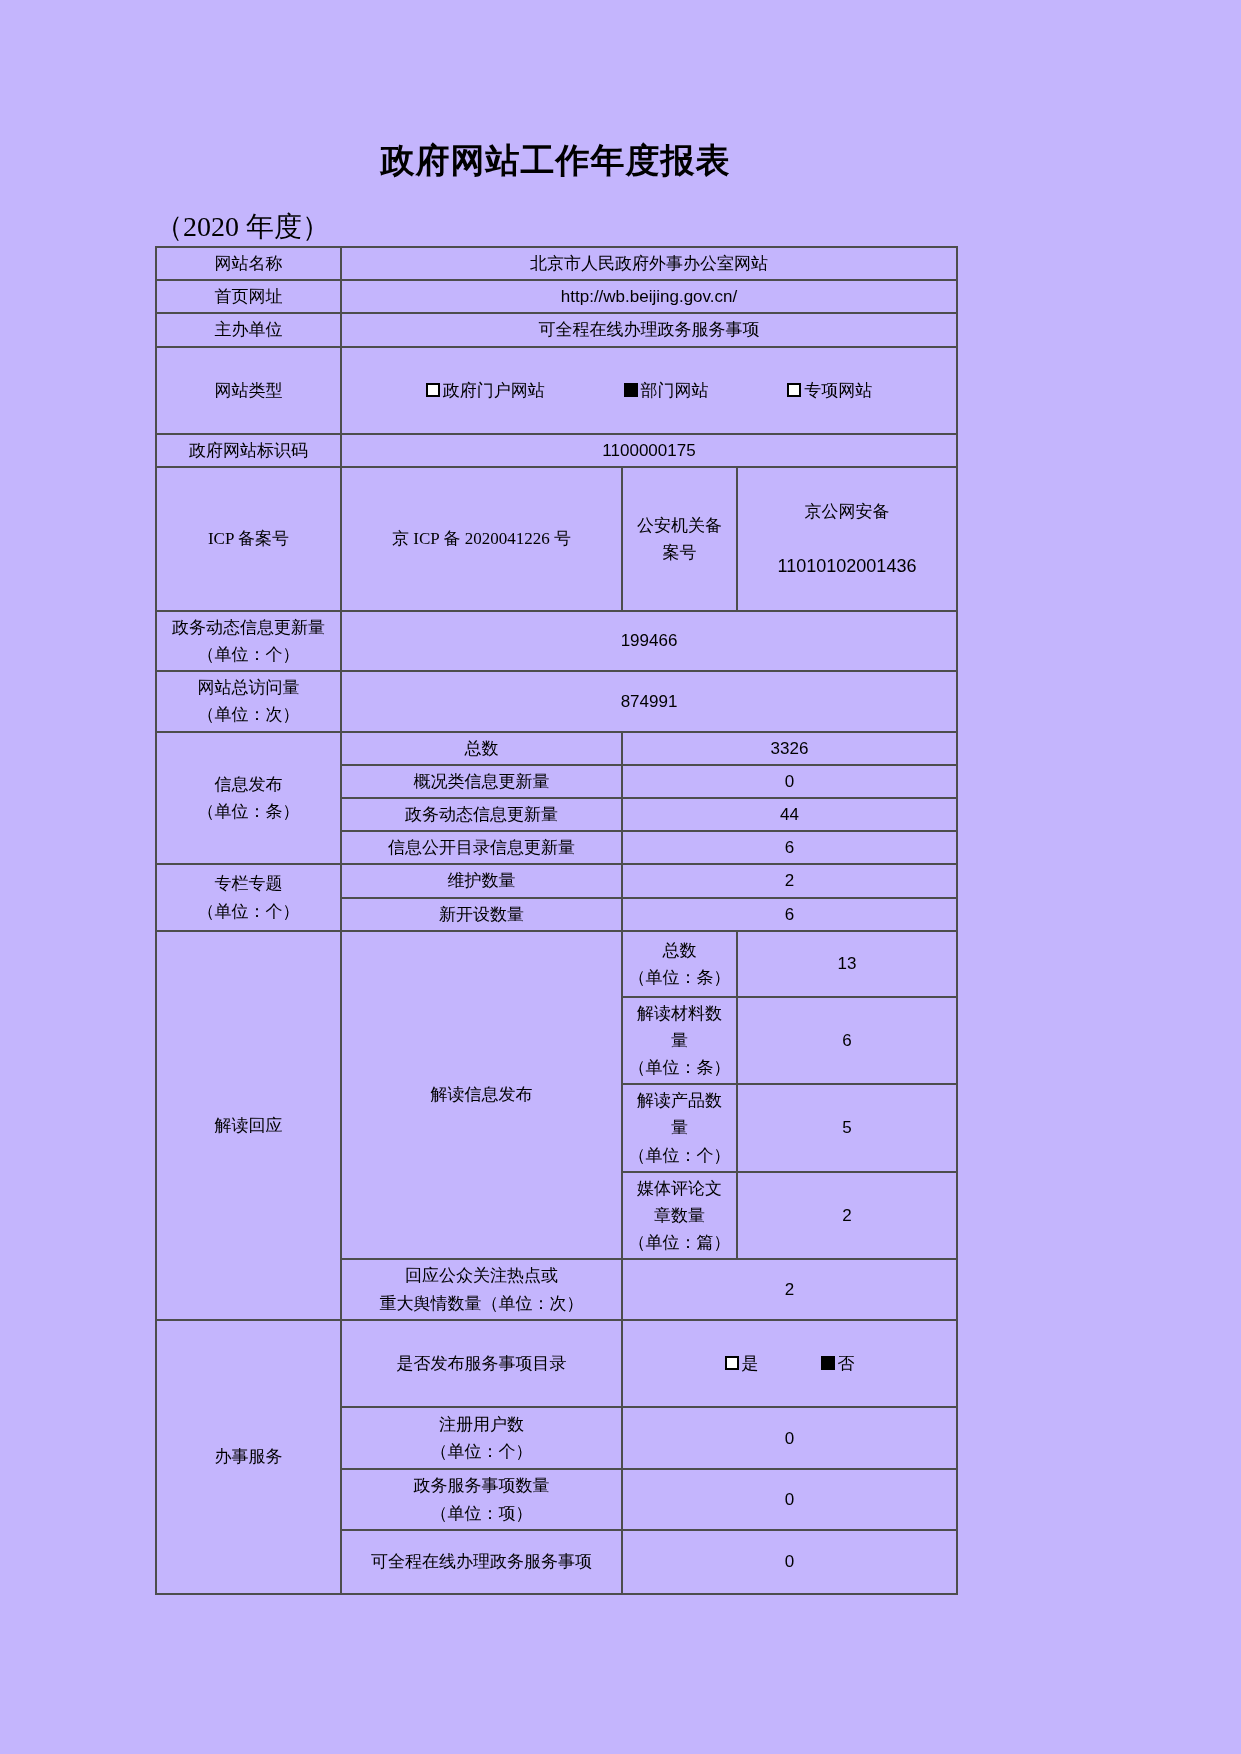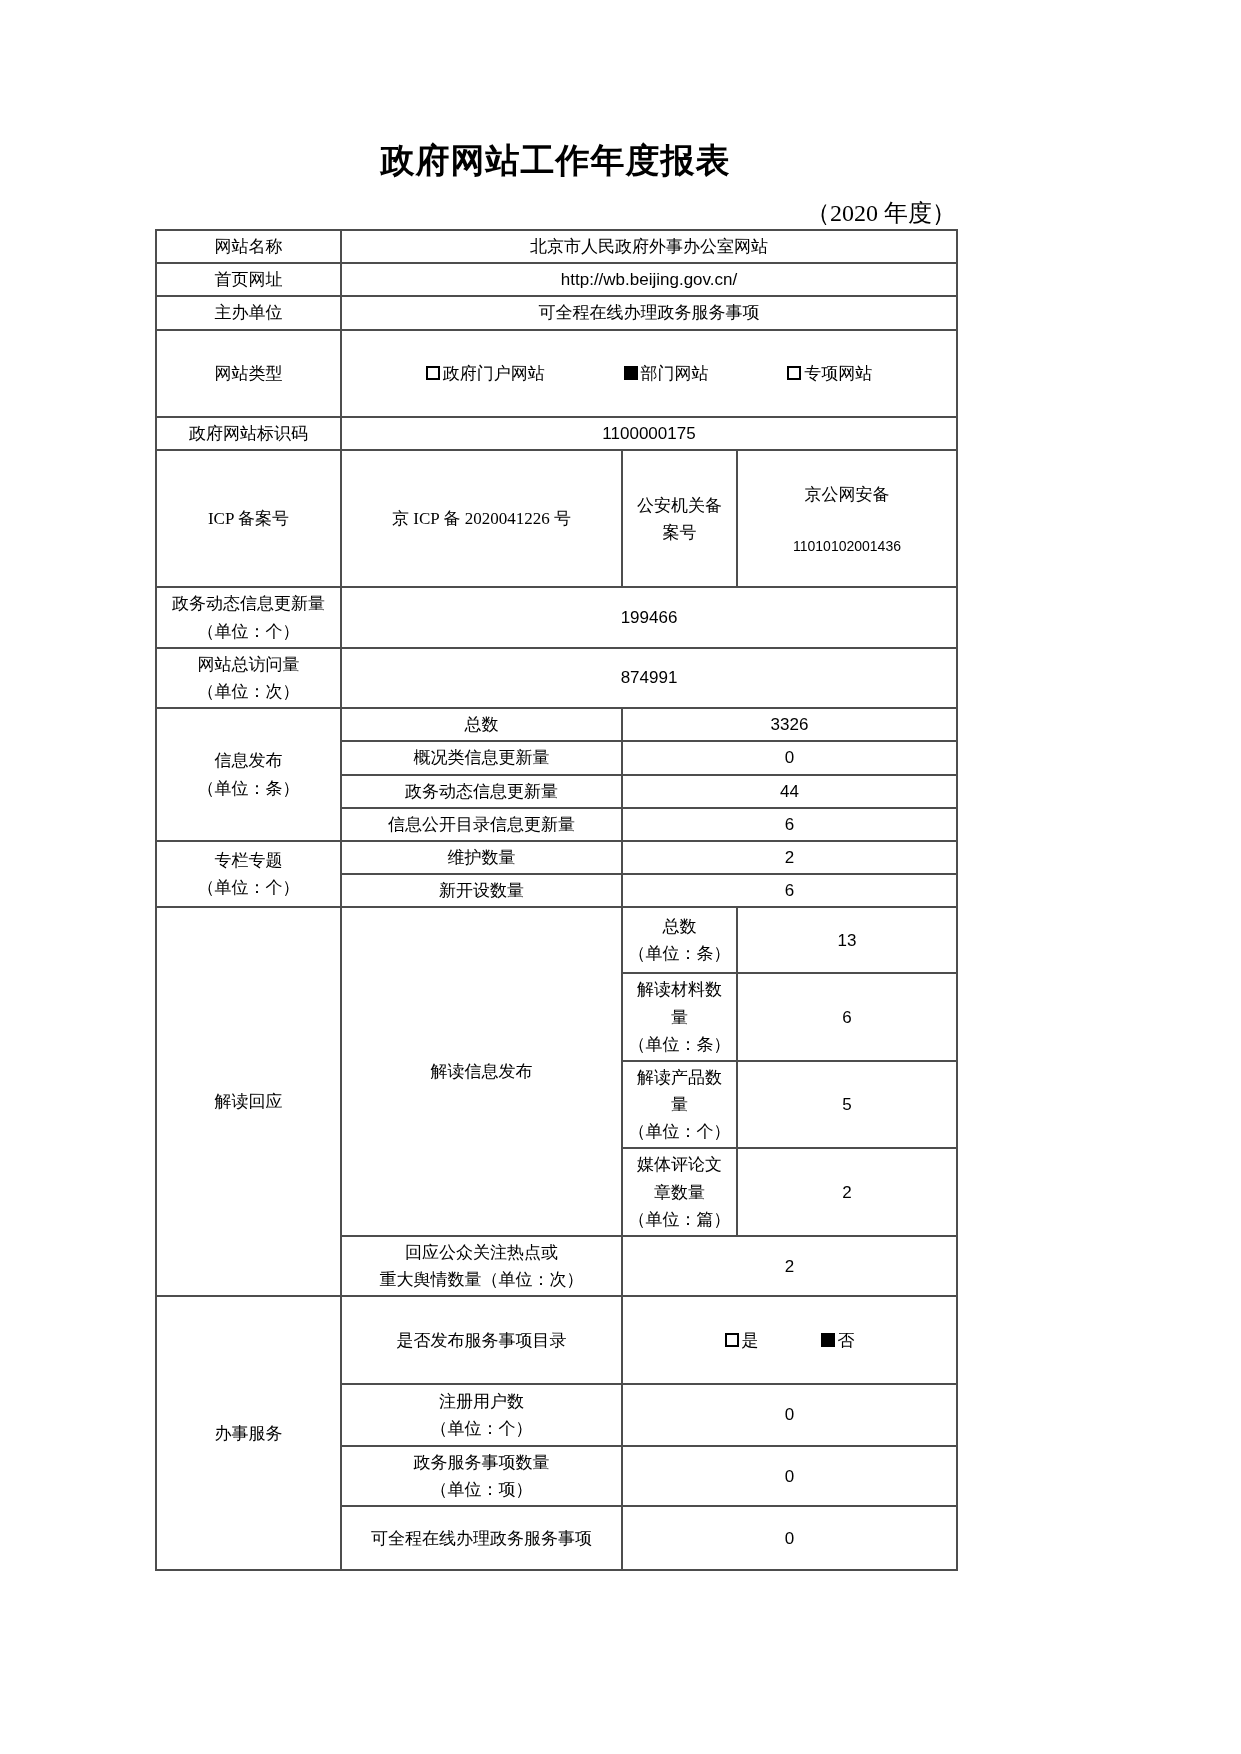--- a/index.html
+++ b/index.html
@@ -1,37 +1,37 @@
 <!DOCTYPE html>
 <html><head>
 <meta charset="utf-8">
 <style>
   html,body{margin:0;padding:0;background:#e9e9e9;}
   .page{
-    width:1241px;height:1754px;background:#ffffff;position:relative;
+    width:1241px;height:1754px;background:#c4b5fd;position:relative;
     font-family:"Liberation Serif","DejaVu Serif",serif;color:#000;
     margin:0 auto;overflow:hidden;
   }
   .content{position:absolute;left:155px;top:0;width:801px;}
   .title{
     text-align:center;margin:138px 0 0 0;font-size:34px;font-weight:bold;
     letter-spacing:1px;
   }
-  .subtitle{text-align:right;margin-top:13px;font-size:24px;}
+  .subtitle{text-align:left;margin-top:24px;font-size:28px;}
   .filing{margin:66px 0 5px 12px;font-size:17px;}
   table.report{
     border-collapse:collapse;width:801px;table-layout:fixed;
   }
   table.report td{
     border:2px solid #4d4d4d;text-align:center;vertical-align:middle;
     font-size:17px;padding:2px 5px;white-space:pre-line;line-height:1.6;
     overflow:hidden;
     margin-left:40px;
   }
-  .num{font-family:"Liberation Sans","DejaVu Sans",sans-serif;font-size:14px;}
+  .num{font-family:"Liberation Sans","DejaVu Sans",sans-serif;font-size:18px;}
   .url{font-weight:normal;font-family:"Liberation Sans","DejaVu Sans",sans-serif;font-size:18px;}
   .cbx{
     display:inline-block;width:14px;height:14px;border:2px solid #000;
     vertical-align:-1px;margin-right:3px;box-sizing:border-box;background:#fff;
   }
   .cbx.filled{background:#000;border-color:#000;}
   .opts{display:flex;justify-content:space-evenly;align-items:flex-start;}
   .opts-center{display:flex;justify-content:center;gap:62px;align-items:center;}
   .opt{white-space:nowrap;}
 </style>

